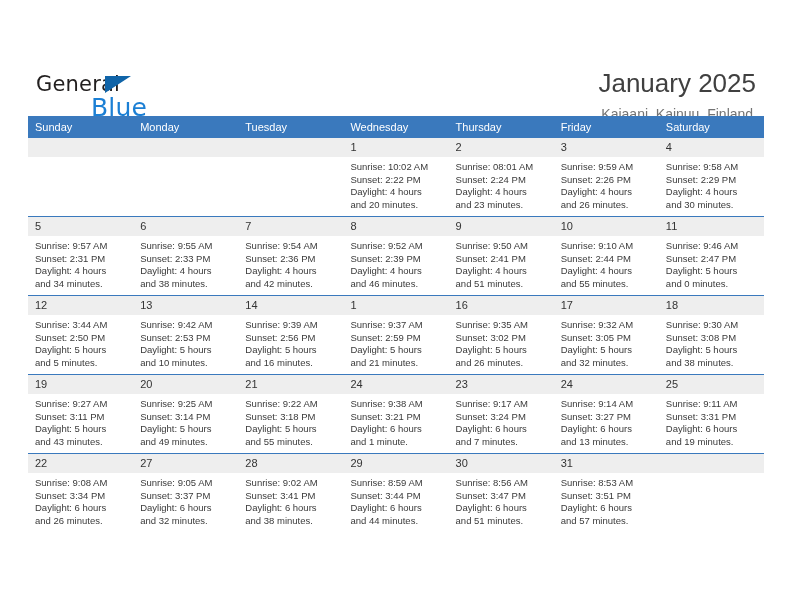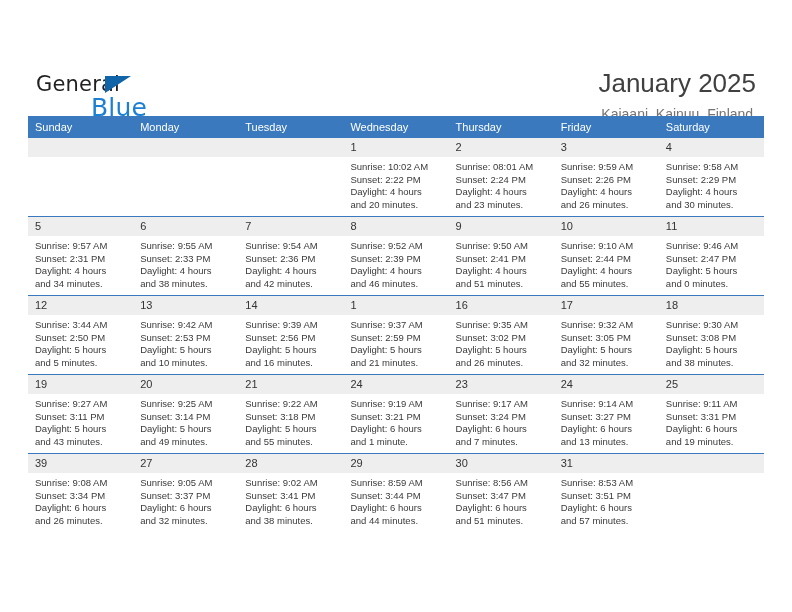--- a/index.html
+++ b/index.html
@@ -370,21 +370,21 @@
             <div class="details">
               <div>Sunrise: 9:22 AM</div>
               <div>Sunset: 3:18 PM</div>
               <div>Daylight: 5 hours</div>
               <div>and 55 minutes.</div>
             </div>
           </td>
           <td>
             <div class="daynum">24</div>
             <div class="details">
-              <div>Sunrise: 9:19 AM</div>
+              <div>Sunrise: 9:38 AM</div>
               <div>Sunset: 3:21 PM</div>
               <div>Daylight: 6 hours</div>
               <div>and 1 minute.</div>
             </div>
           </td>
           <td>
             <div class="daynum">23</div>
             <div class="details">
               <div>Sunrise: 9:17 AM</div>
               <div>Sunset: 3:24 PM</div>
@@ -406,21 +406,21 @@
             <div class="details">
               <div>Sunrise: 9:11 AM</div>
               <div>Sunset: 3:31 PM</div>
               <div>Daylight: 6 hours</div>
               <div>and 19 minutes.</div>
             </div>
           </td>
         </tr>
         <tr class="week-row">
           <td>
-            <div class="daynum">39</div>
+            <div class="daynum">22</div>
             <div class="details">
               <div>Sunrise: 9:08 AM</div>
               <div>Sunset: 3:34 PM</div>
               <div>Daylight: 6 hours</div>
               <div>and 26 minutes.</div>
             </div>
           </td>
           <td>
             <div class="daynum">27</div>
             <div class="details">

